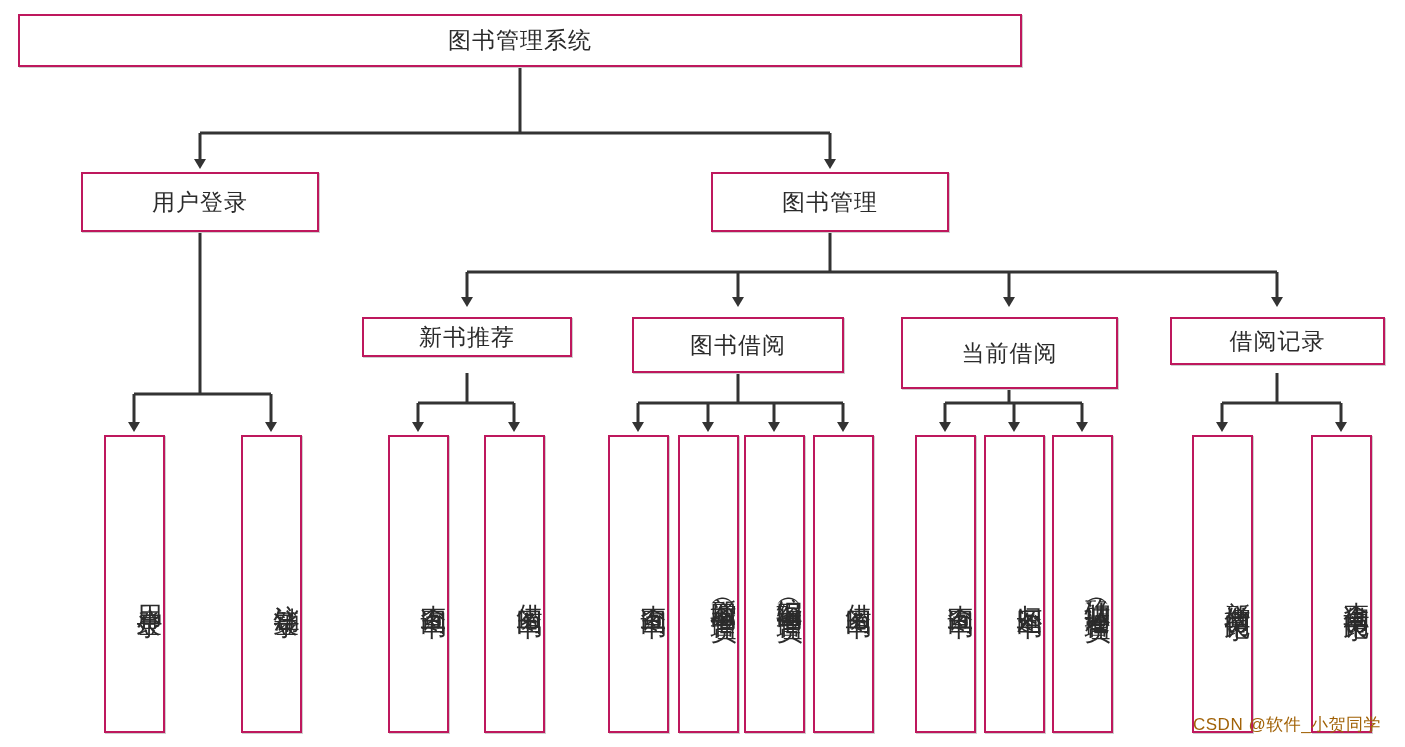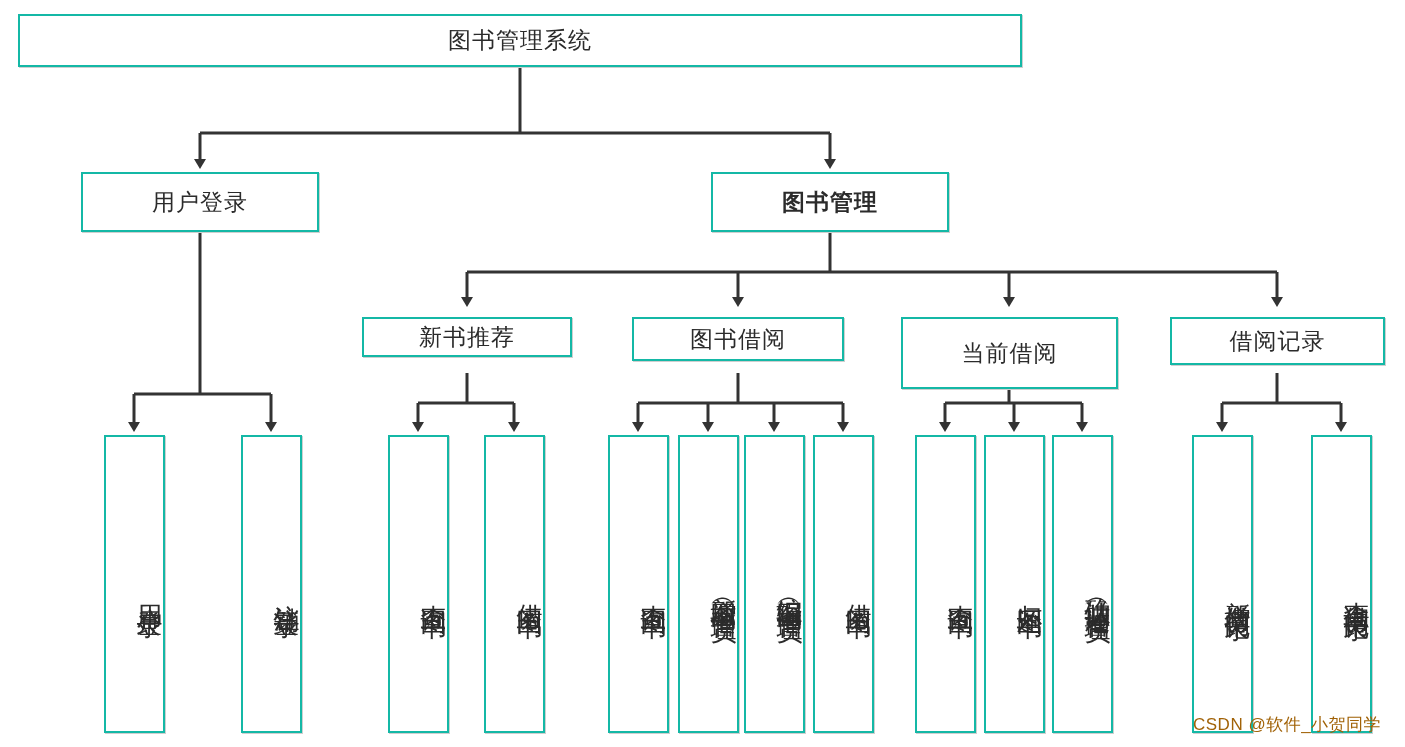--- a/index.html
+++ b/index.html
@@ -22,21 +22,21 @@
   svg.connectors {
     position: absolute;
     top: 0;
     left: 0;
     width: 1405px;
     height: 747px;
   }
   .node {
     position: absolute;
     box-sizing: border-box;
-    border: 2px solid #14b8a6;
+    border: 2px solid #be185d;
     background: #ffffff;
     display: flex;
     align-items: center;
     justify-content: center;
     color: #2b2b2b;
     box-shadow: 1px 1px 0 #cfcfcf;
   }
   .node-h {
     font-size: 23px;
     letter-spacing: 1px;
@@ -122,28 +122,28 @@
     </g>
   </svg>
 
   <div class="node node-h" style="left:18px; top:14px; width:1004px; height:53px;">
     <span>图书管理系统</span>
   </div>
 
   <div class="node node-h" style="left:81px; top:172px; width:238px; height:60px;">
     <span>用户登录</span>
   </div>
-  <div class="node node-h" style="left:711px; top:172px; width:238px; height:60px;font-weight:bold;">
+  <div class="node node-h" style="left:711px; top:172px; width:238px; height:60px;">
     <span>图书管理</span>
   </div>
 
   <div class="node node-h" style="left:362px; top:317px; width:210px; height:40px;">
     <span>新书推荐</span>
   </div>
-  <div class="node node-h" style="left:632px; top:317px; width:212px; height:44px;">
+  <div class="node node-h" style="left:632px; top:317px; width:212px; height:56px;">
     <span>图书借阅</span>
   </div>
   <div class="node node-h" style="left:901px; top:317px; width:217px; height:72px;">
     <span>当前借阅</span>
   </div>
   <div class="node node-h" style="left:1170px; top:317px; width:215px; height:48px;">
     <span>借阅记录</span>
   </div>
 
   <div class="node node-v" style="left:104px; top:435px; width:61px; height:298px;">

